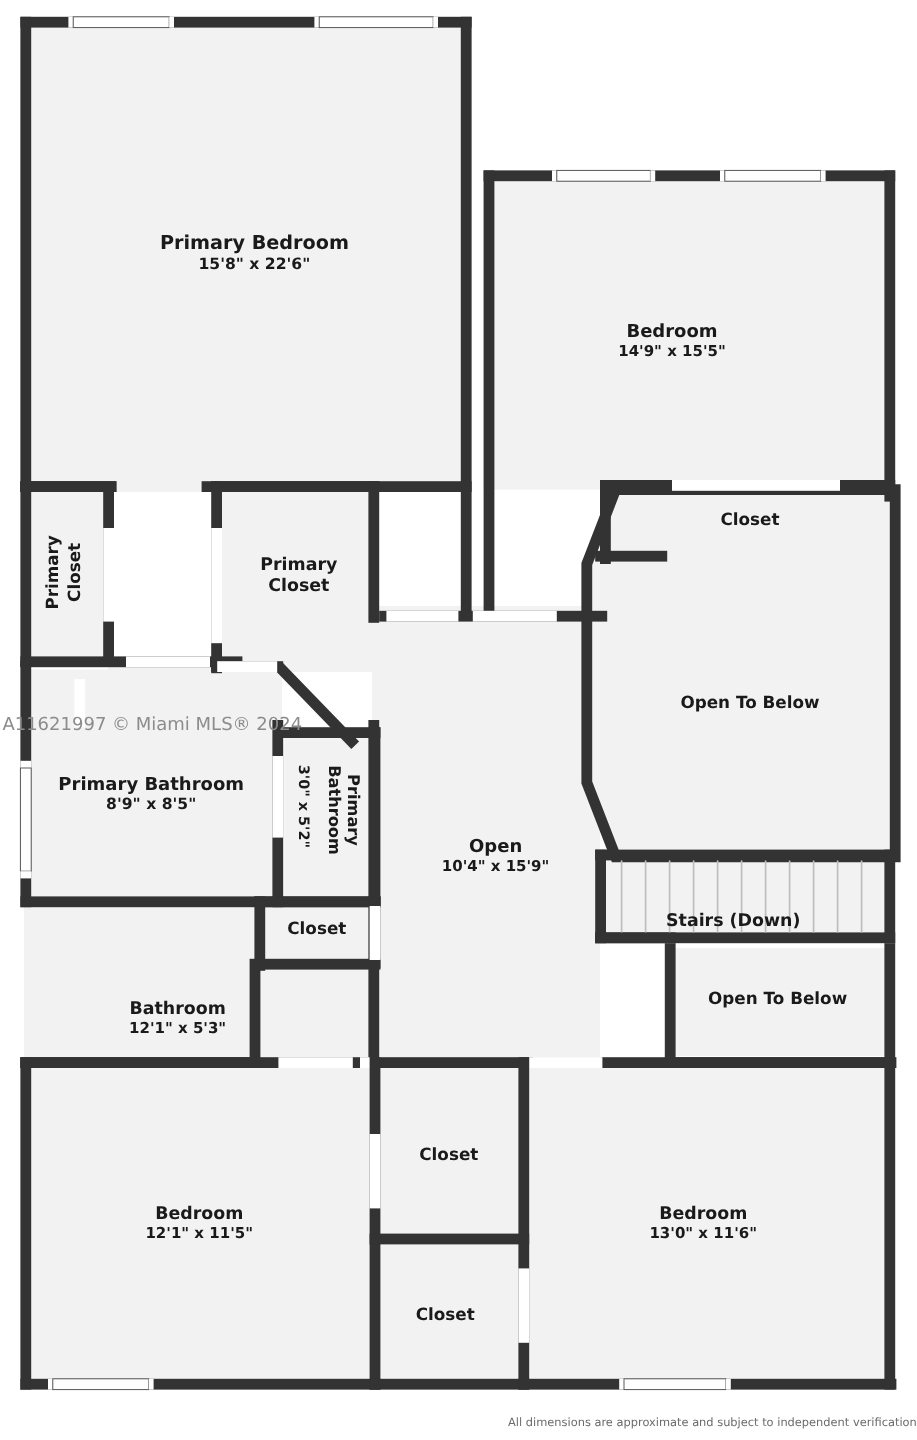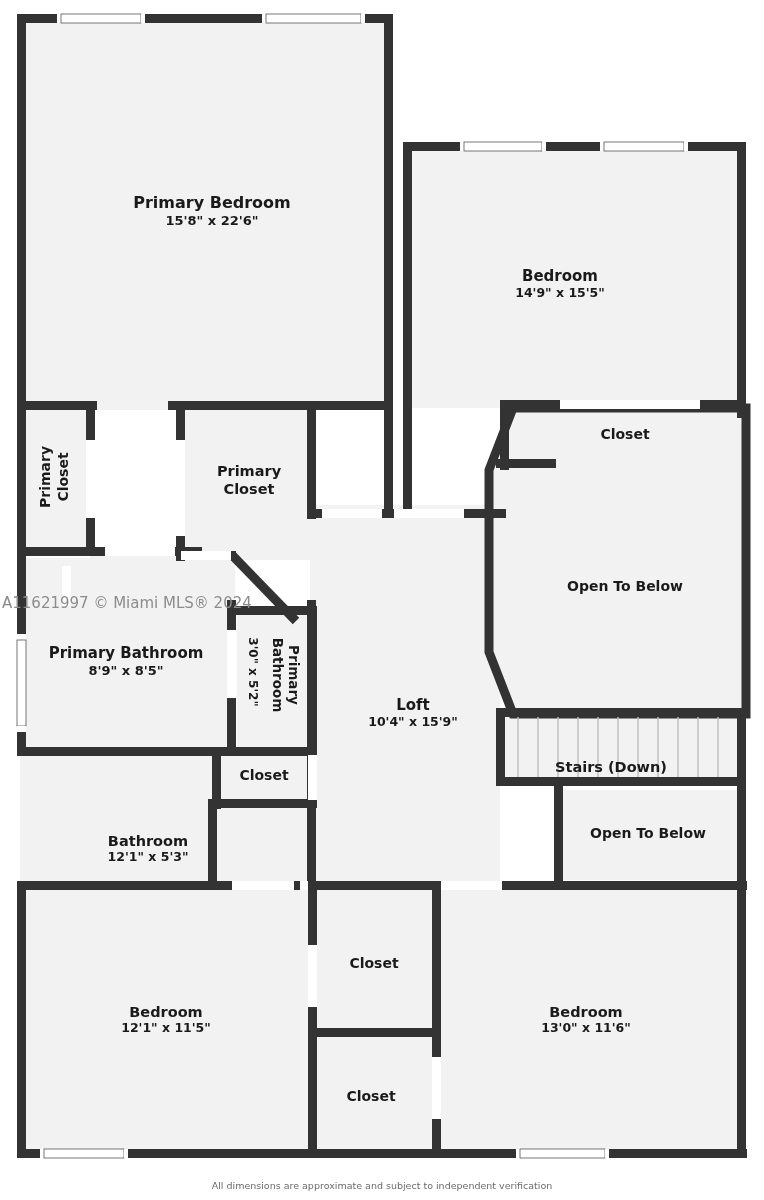--- a/index.html
+++ b/index.html
@@ -79,21 +79,21 @@
     font-size: 15px;
     color: #8c8c8c;
     font-family: "DejaVu Sans", "Liberation Sans", sans-serif;
     white-space: nowrap;
   }
   #footer-note {
     position: absolute;
     left: 0;
     top: 1180px;
     width: 764px;
-    text-align: center;
+    text-align: right;
     font-size: 9.5px;
     color: #6b6b6b;
     font-family: "DejaVu Sans", "Liberation Sans", sans-serif;
   }
 </style>
 </head>
 <body>
 
 <div id="floorplan-root">
 
@@ -314,21 +314,21 @@
 
   <div class="room-label lbl-primary-bath2 rot-right" style="left:286px; top:675px; transform:translate(-50%,-50%) rotate(90deg);">
     <span class="rname" style="display:block; width:110px; white-space:normal; text-align:center;">Primary Bathroom</span>
   </div>
 
   <div class="room-label lbl-primary-bath2-dim rot-right" style="left:253px; top:672px; transform:translate(-50%,-50%) rotate(90deg);">
     <span class="rdim">3'0" x 5'2"</span>
   </div>
 
   <div class="room-label lbl-loft" style="left:413px; top:713px; transform:translate(-50%,-50%);">
-    <span class="rname">Loft</span>
+    <span class="rname">Open</span>
     <span class="rdim">10'4" x 15'9"</span>
   </div>
 
   <div class="room-label lbl-otb" style="left:625px; top:586px; transform:translate(-50%,-50%);">
     <span class="rname">Open To Below</span>
   </div>
 
   <div class="room-label lbl-stairs" style="left:611px; top:745px; transform:translate(-50%,-50%);margin-top:23px;">
     <span class="rname">Stairs (Down)</span>
   </div>

